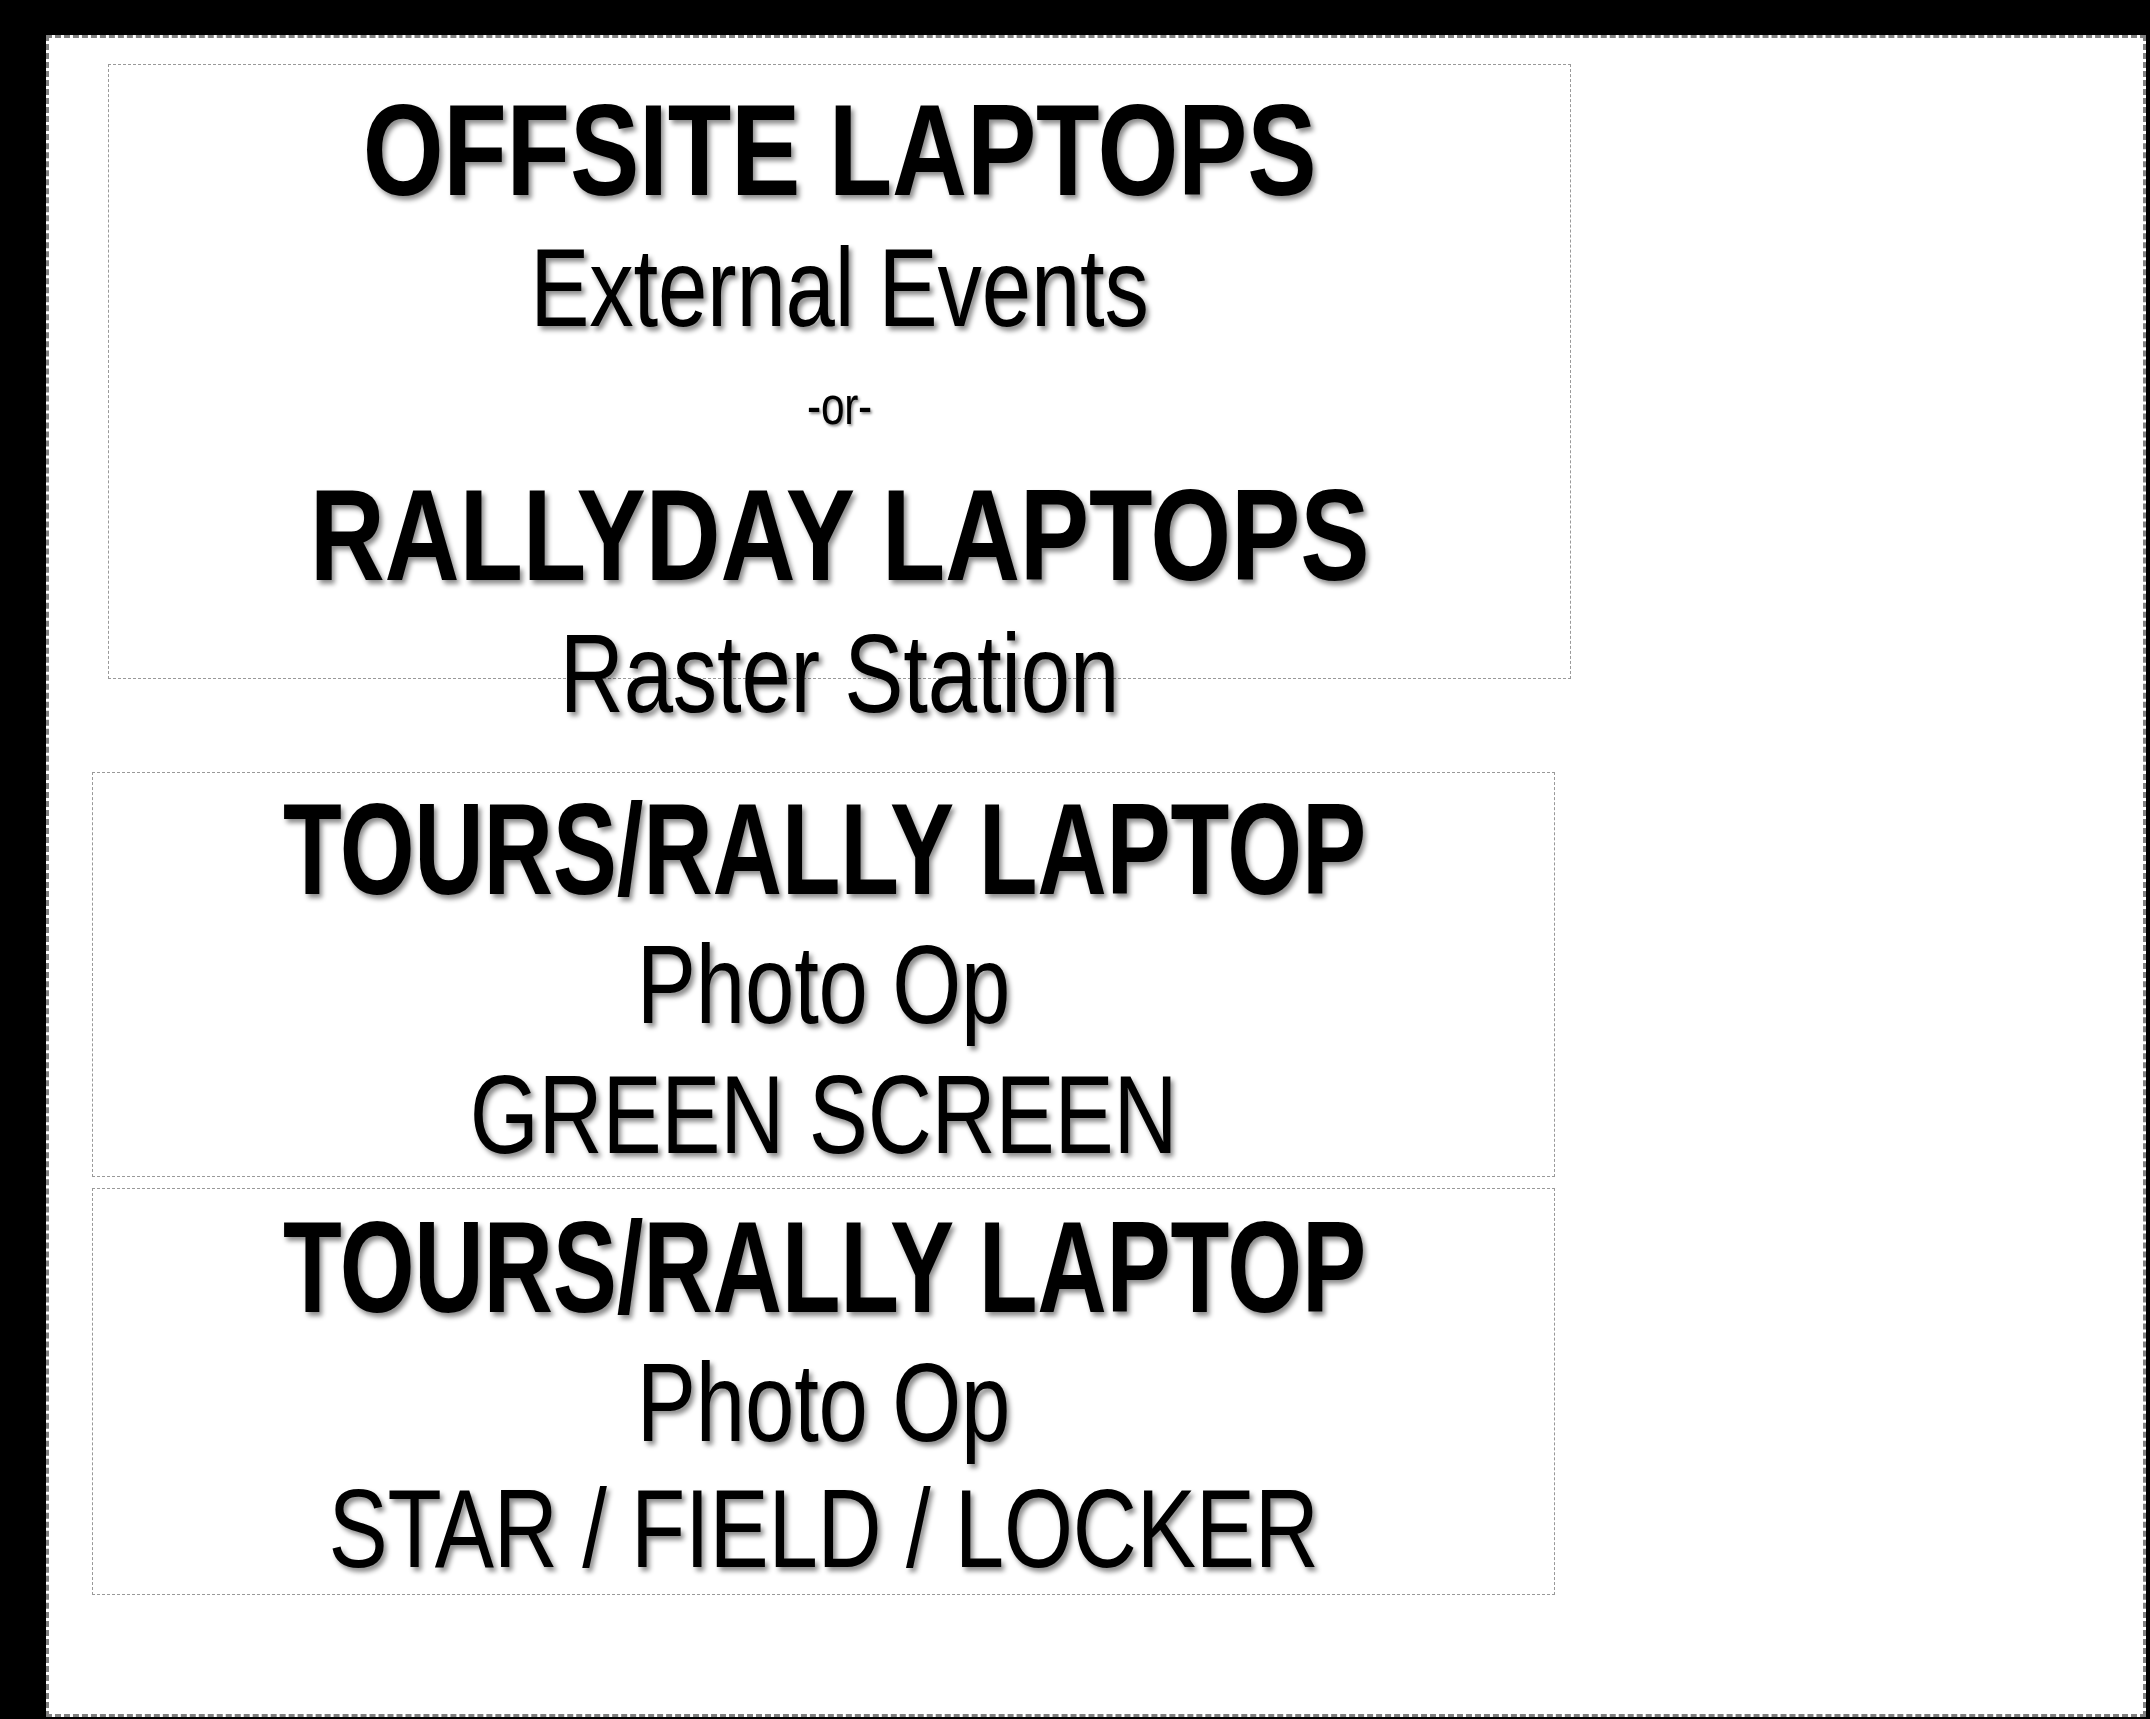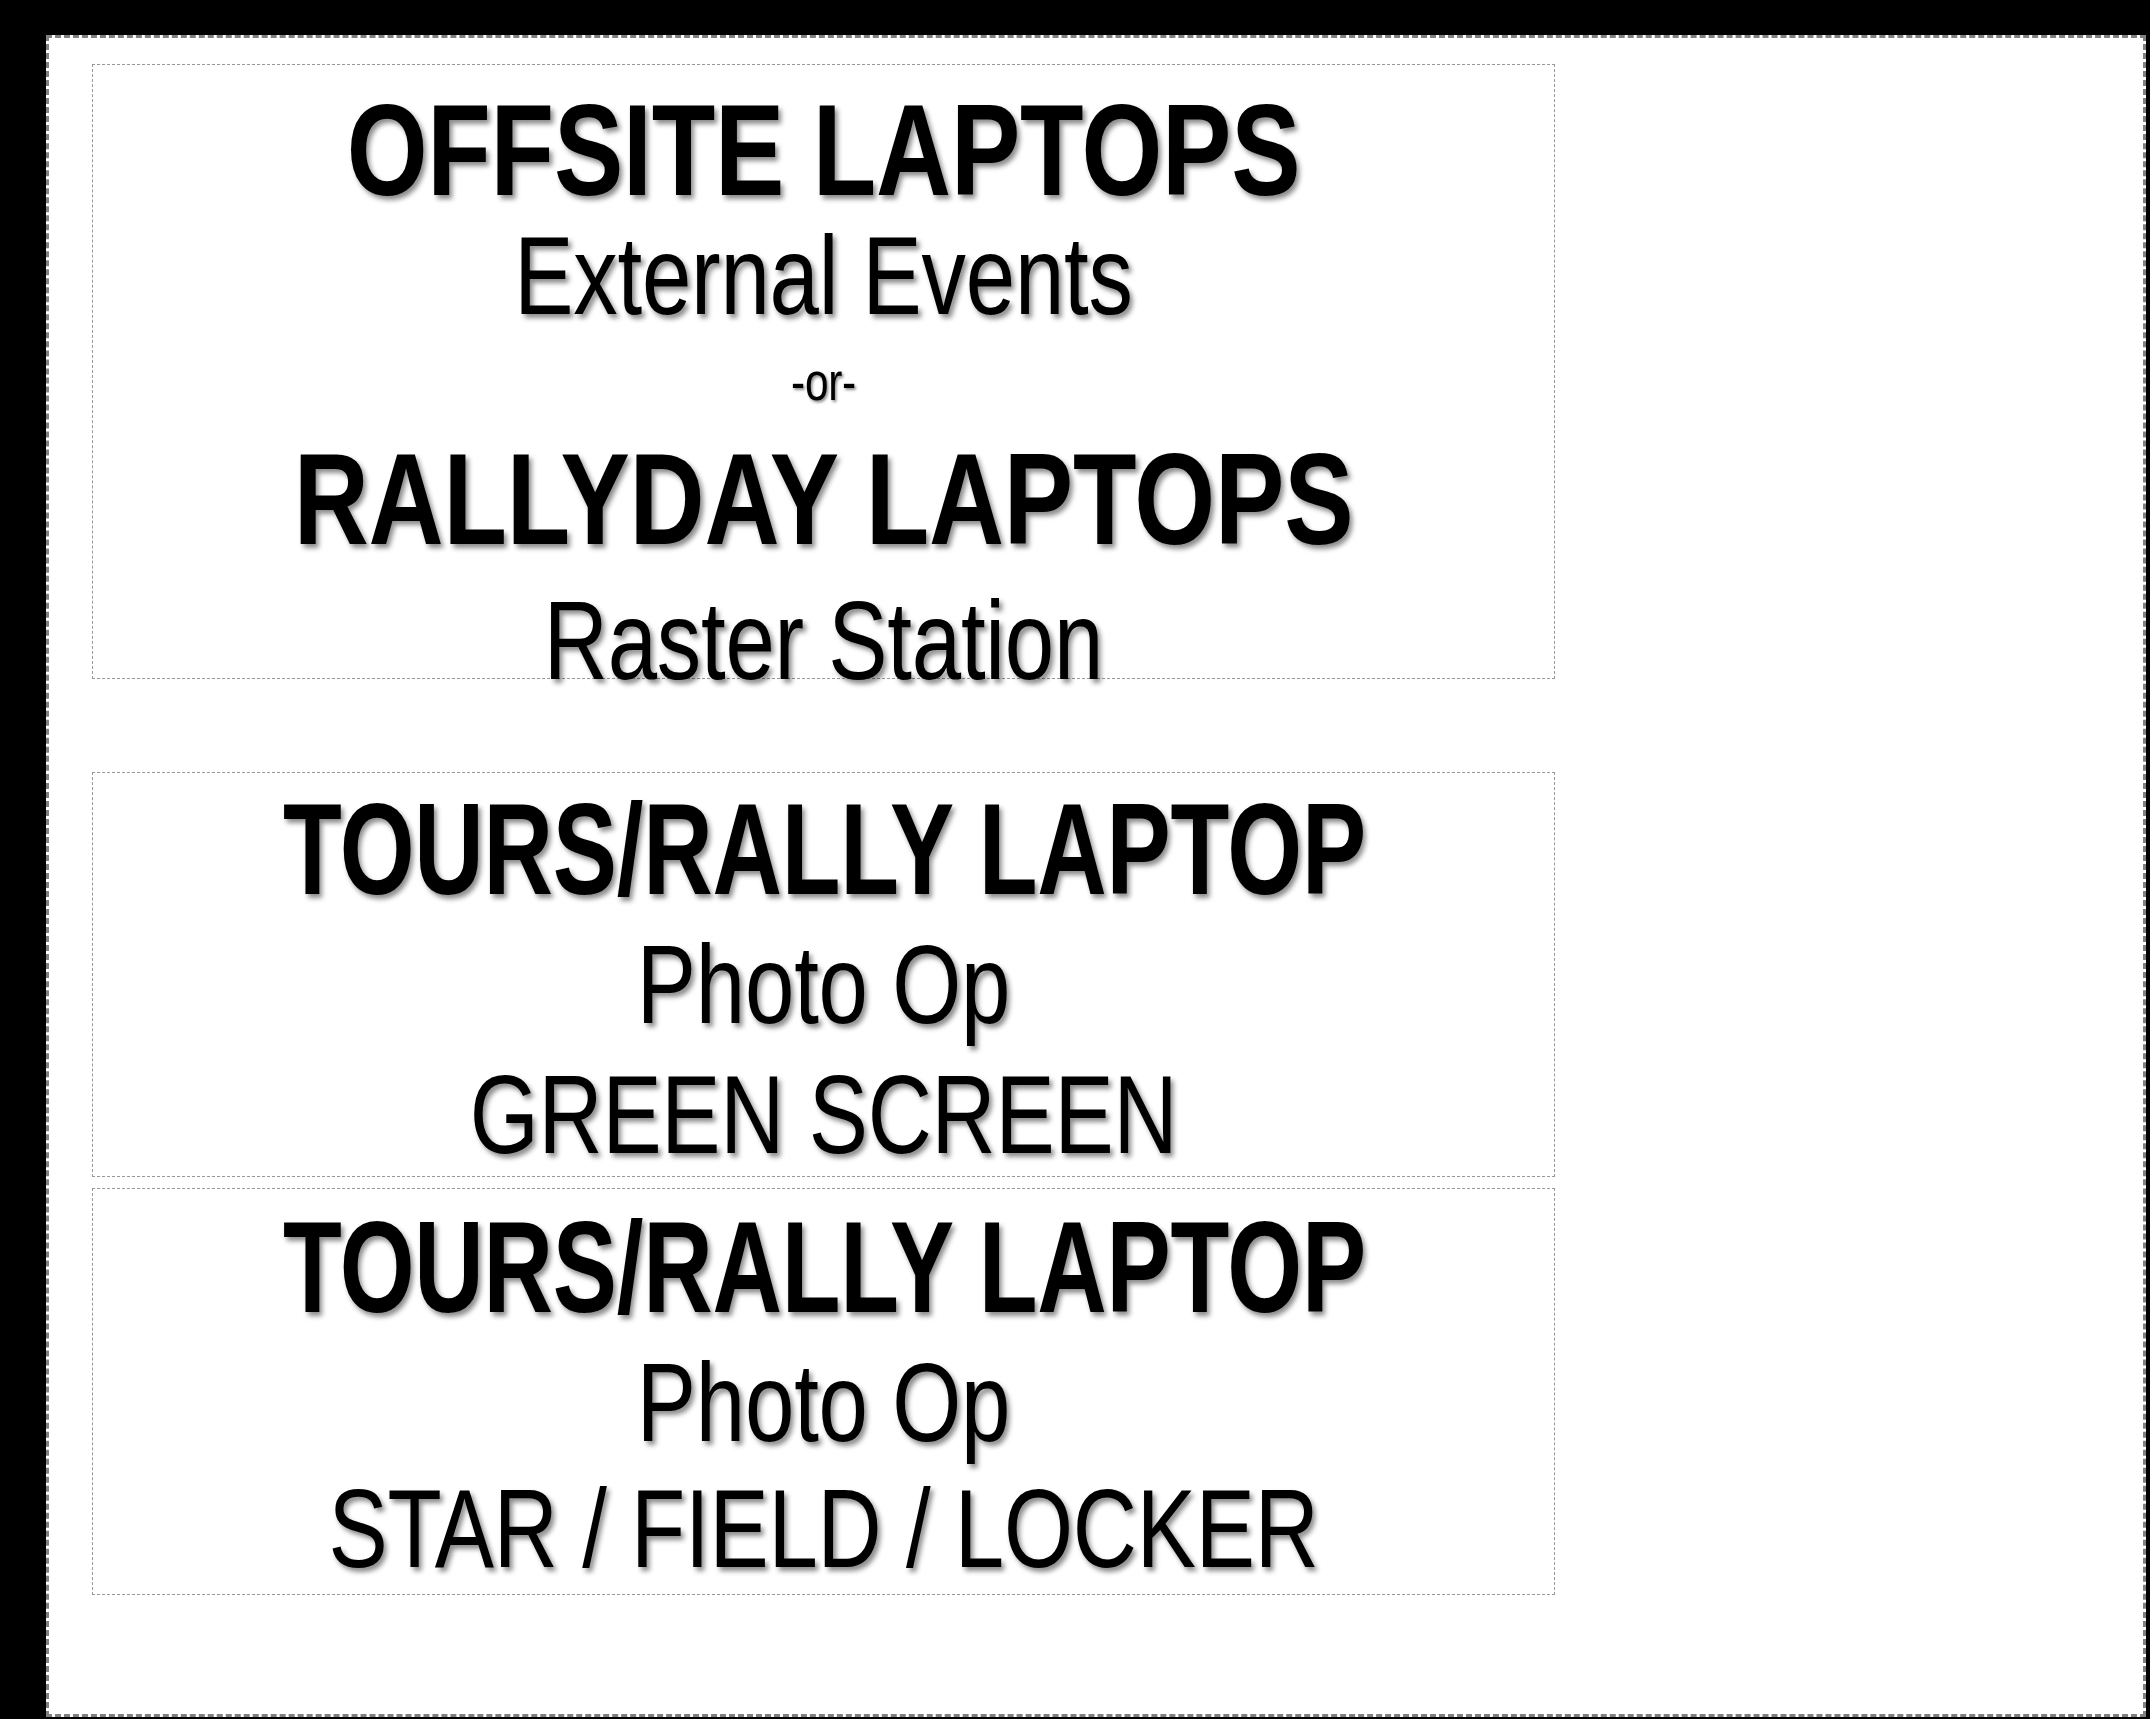--- a/index.html
+++ b/index.html
@@ -67,25 +67,26 @@
     box-sizing: border-box;
     border: 1.9px dashed #999999;
     background: transparent;
     display: flex;
     flex-direction: column;
     align-items: center;
     justify-content: flex-start;
   }
 
   #box-offsite {
-    left: 43px;
+    left: 59px;
     top: 26px;
     width: 1463px;
     height: 615px;
     padding-top: 14px;
+    gap: 12px;
   }
 
   #box-green-screen {
     left: 43px;
     top: 734px;
     width: 1463px;
     height: 405px;
     padding-top: 7.6px;
   }
 
@@ -135,21 +136,21 @@
   .squeeze-tight {
     display: block;
     transform: scaleX(0.74);
     transform-origin: center center;
   }
 
   #offsite-title       { margin-top: 5.1px; }
   #offsite-sub         { margin-top: 1.3px; }
   #or-separator        { margin-top: 19px; }
   #rallyday-title      { margin-top: 21.6px; }
-  #rallyday-sub        { margin-top: 18px; }
+  #rallyday-sub        { margin-top: 3px; }
 
   #tours-title-1       { margin-top: 2.5px; }
   #photo-op-1          { margin-top: 11.5px; }
   #green-screen        { margin-top: 15px; }
 
   #tours-title-2       { margin-top: 2.5px; }
   #photo-op-2          { margin-top: 11.5px; }
   #star-field-locker   { margin-top: 11.5px; }
 </style>
 </head>

